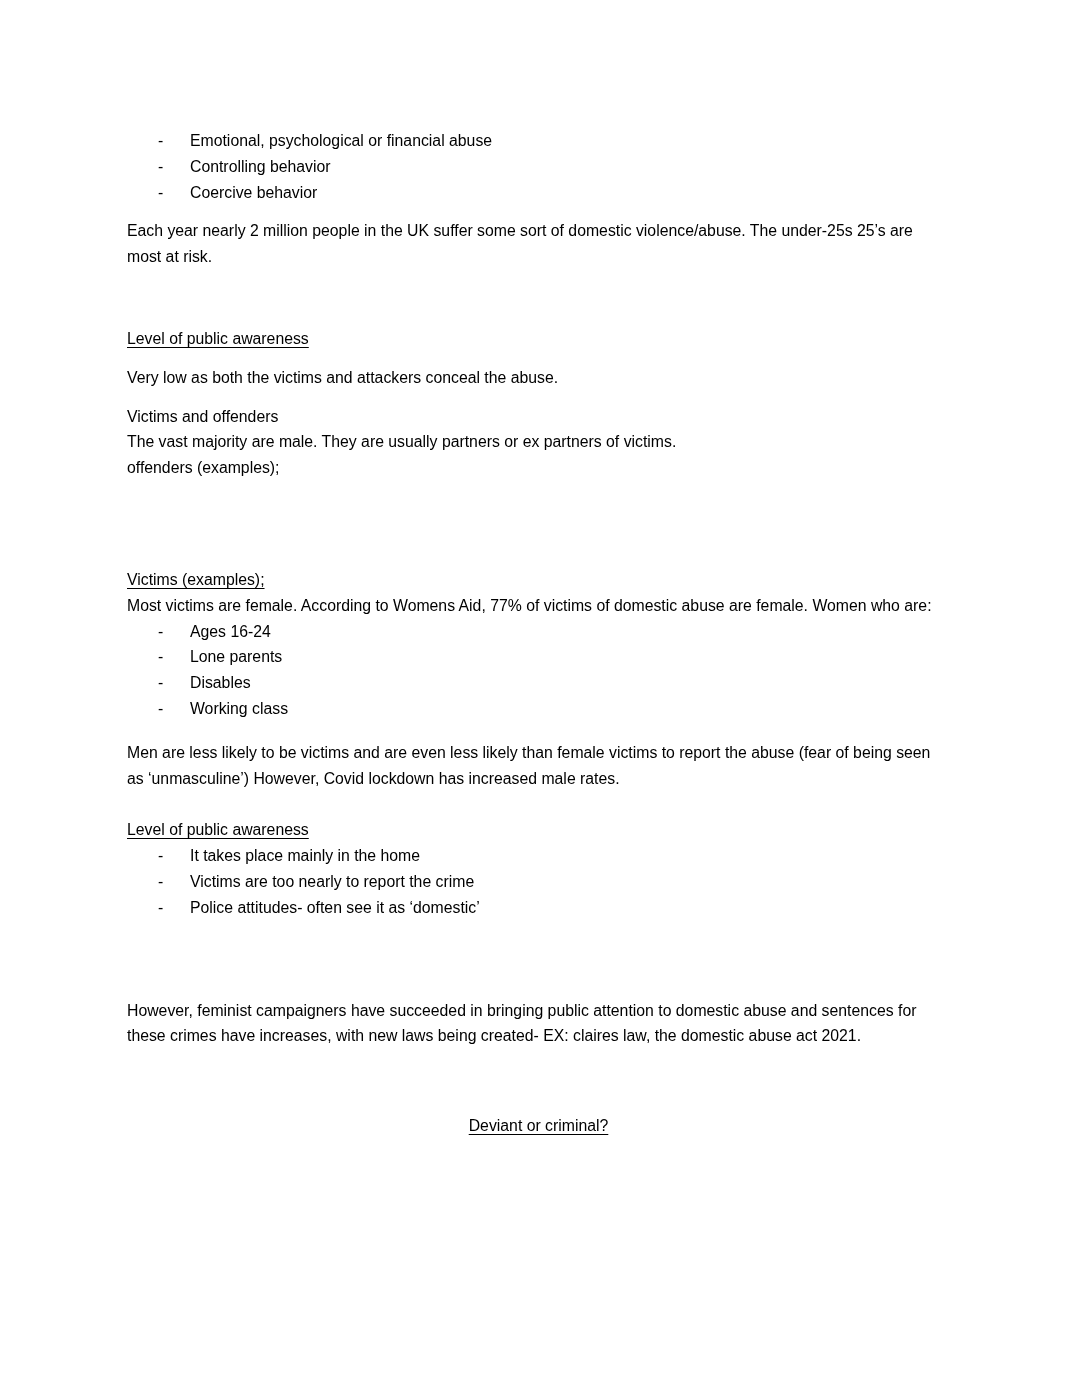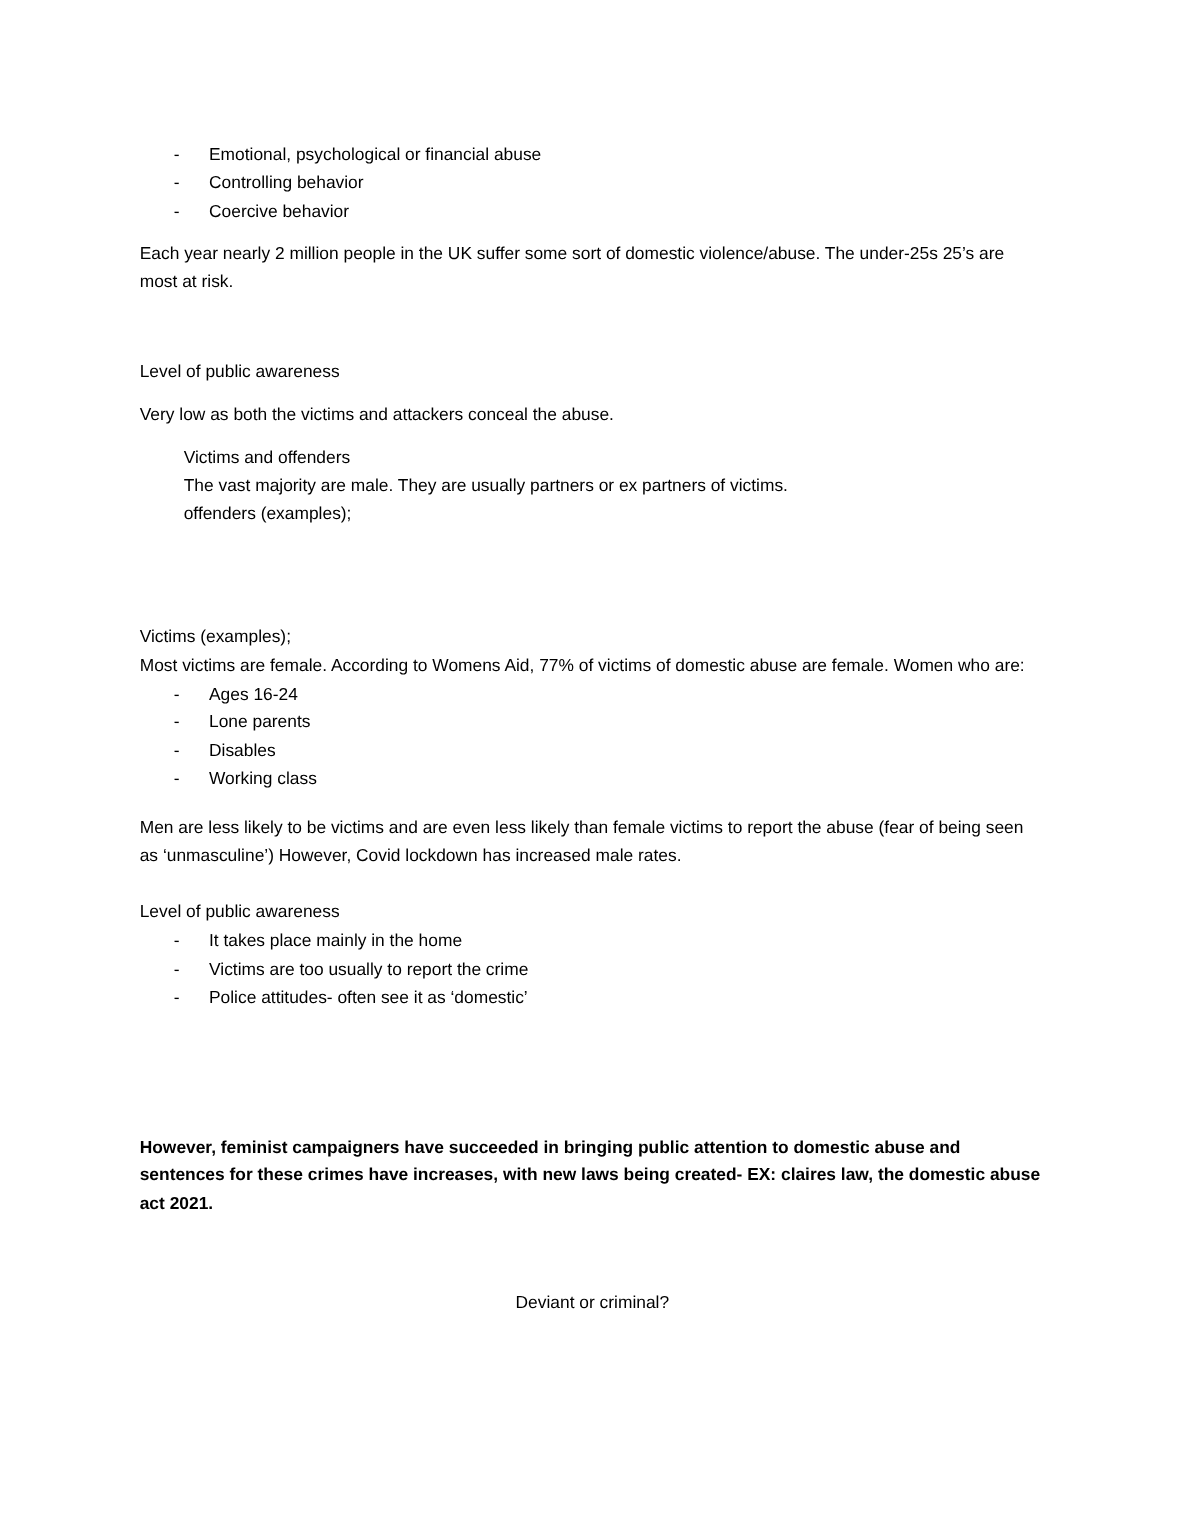--- a/index.html
+++ b/index.html
@@ -13,37 +13,38 @@
   }
   .page {
     width: 1080px;
     height: 1397px;
     padding: 128px 130px 0 127px;
     font-size: 15.8px;
     line-height: 25.8px;
   }
   p, .line { margin: 0; }
   .underline {
+    text-decoration: underline;
     text-underline-offset: 3px;
   }
   ul.dash-list { list-style: none; margin: 0; padding: 0 0 0 31px; }
   ul.dash-list li { display: flex; }
   ul.dash-list .dash { width: 32px; flex-shrink: 0; }
 
   
   .p-stats      { margin-top: 13px; }
   .h-awareness1 { margin-top: 56px; }
   .p-verylow    { margin-top: 13px; }
-  .block-victims{ margin-top: 13px; margin-left: 40px; }
+  .block-victims{ margin-top: 13px; }
   .h-victims    { margin-top: 86px; }
   .list-victims { margin-top: 19px; }
   .p-men        { margin-top: 18px; }
   .h-awareness2 { margin-top: 26px; }
   .list-aware   { margin-top: 19px; }
-  .p-feminist   { margin-top: 110px; font-weight: bold; }
+  .p-feminist   { margin-top: 77px; }
   .h-deviant    { margin-top: 64px; text-align: center; }
 </style>
 </head>
 <body>
 
 <div class="page">
 
   <ul class="dash-list list-abuse">
     <li>
       <span class="dash">-</span>
@@ -97,21 +98,21 @@
 
   <p class="h-awareness2 underline">Level of public awareness</p>
 
   <ul class="dash-list list-aware">
     <li>
       <span class="dash">-</span>
       <span>It takes place mainly in the home</span>
     </li>
     <li>
       <span class="dash">-</span>
-      <span>Victims are too usually to report the crime</span>
+      <span>Victims are too nearly to report the crime</span>
     </li>
     <li>
       <span class="dash">-</span>
       <span>Police attitudes- often see it as ‘domestic’</span>
     </li>
   </ul>
 
   <p class="p-feminist">However, feminist campaigners have succeeded in bringing public attention to domestic abuse and sentences for these crimes have increases, with new laws being created- EX: claires law, the domestic abuse act 2021.</p>
 
   <p class="h-deviant underline">Deviant or criminal?</p>

